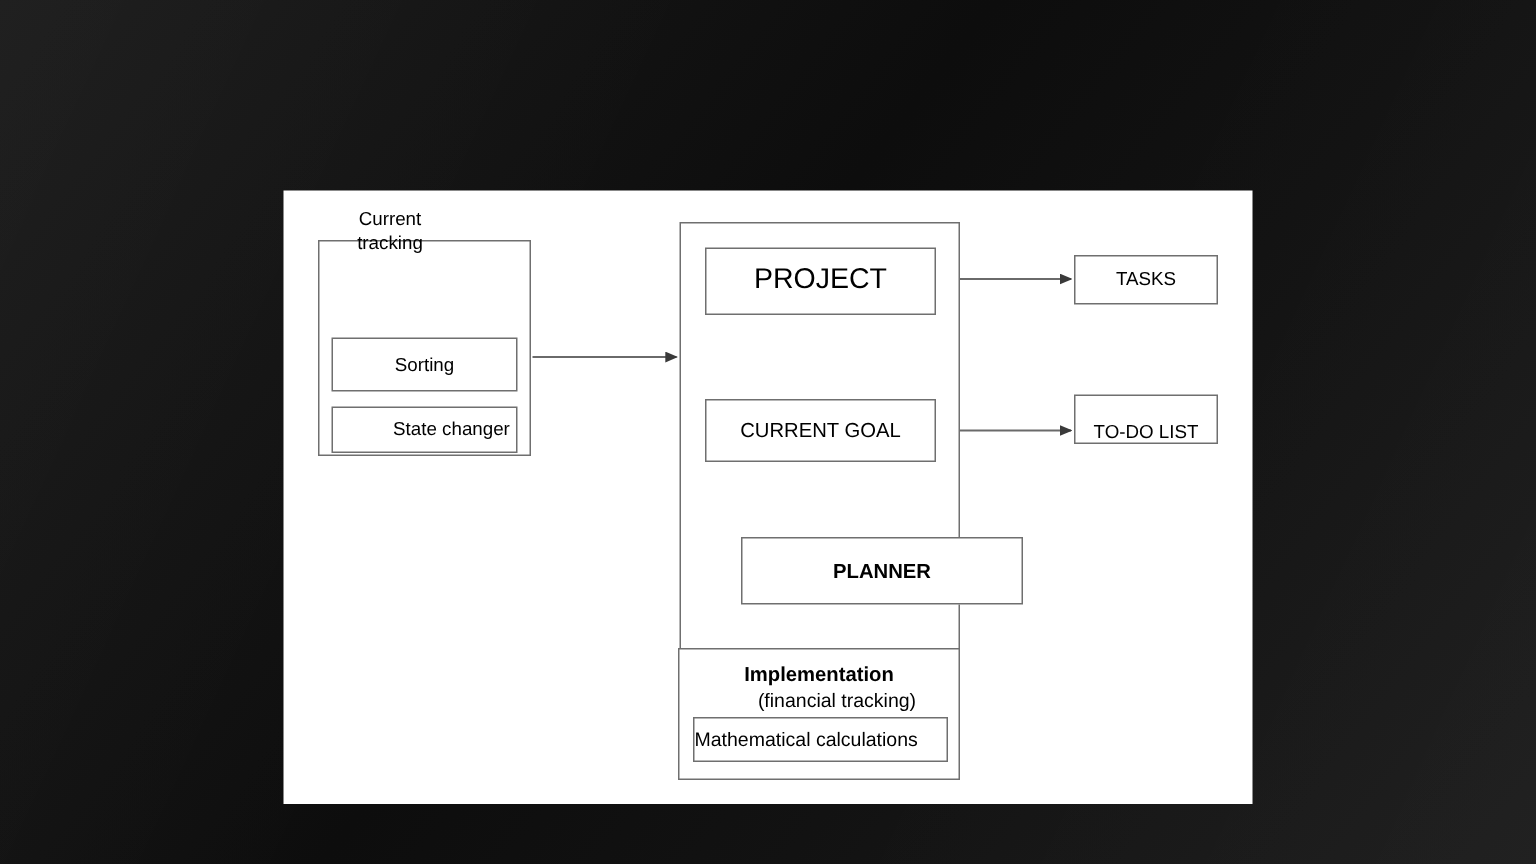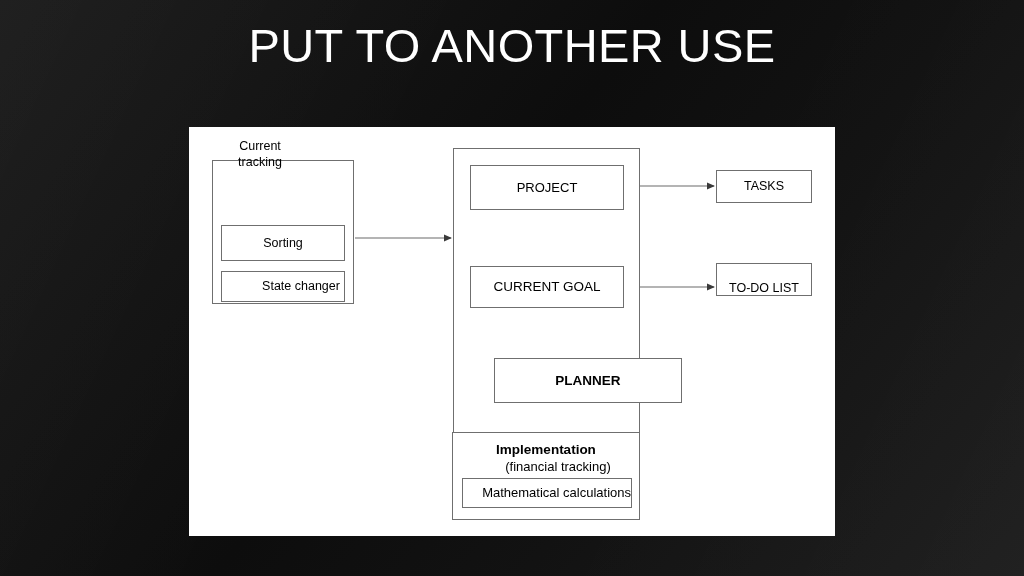--- a/index.html
+++ b/index.html
@@ -79,53 +79,52 @@
   #label-current-methods {
     position: absolute; left: 0; top: 12px; width: 142px;
     text-align: center; font-size: 12.5px; font-weight: normal; color: #000;
     line-height: 1.25;
   }
   #node-sorting       { left: 32px; top: 98px;  width: 124px; height: 36px; font-size: 12.5px; }
   #node-state-changer { left: 32px; top: 144px; width: 124px; height: 31px; font-size: 12.5px; padding-left: 36px; }
 
   
   #group-core { left: 264px; top: 21px; width: 187px; height: 305px; }
-  #node-project      { left: 281px; top: 38px;  width: 154px; height: 45px; font-size: 13px; }
+  #node-project      { left: 281px; top: 38px;  width: 154px; height: 45px; font-size: 19px; }
   #node-current-goal { left: 281px; top: 139px; width: 154px; height: 42px; font-size: 13.5px; }
 
   
   #node-tasks      { left: 527px; top: 43px;  width: 96px; height: 33px; font-size: 12.5px; }
   #node-todo-list  { left: 527px; top: 136px; width: 96px; height: 33px; font-size: 12.5px; justify-content: flex-end; }
 
   
   #node-planner { left: 263px; top: 231px; width: 188px; height: 45px; font-size: 13.5px; font-weight: bold; margin-left: 42px; }
   #node-implementation {
     left: 263px; top: 305px; width: 188px; height: 88px;
     justify-content: flex-start; padding-top: 9px;
   }
   #impl-title { font-size: 13.5px; font-weight: bold; }
   #impl-sub   { font-size: 13px; font-weight: 400; margin-top: 1px; margin-left: 24px; }
   #node-math {
     position: absolute; left: 9px; top: 45px; width: 170px; height: 30px;
     box-sizing: border-box; border: 1px solid #6f6f6f; background: #ffffff;
-    display: flex; align-items: center; justify-content: flex-end;
+    display: flex; align-items: center; justify-content: flex-start;
     font-size: 13px; color: #000;
   }
 
   #connector-layer {
     position: absolute; left: 0; top: 0; width: 646px; height: 409px;
     pointer-events: none;
   }
 </style>
 </head>
 <body>
 
 <div id="slide">
 
-  <div id="slide-title">PUT TO ANOTHER USE</div>
 
   <div id="diagram-canvas">
 
     <svg id="connector-layer" viewBox="0 0 646 409" width="646" height="409" xmlns="http://www.w3.org/2000/svg">
       <defs>
         <marker id="arrowhead" markerWidth="7" markerHeight="7" refX="6.2" refY="3" orient="auto">
           <path d="M0,0 L7,3 L0,6 z" fill="#3a3a3a"></path>
         </marker>
         <marker id="arrowhead-dash" markerWidth="7" markerHeight="7" refX="6" refY="3" orient="auto">
           <path d="M0,0 L7,3 L0,6 z" fill="#2a2a2a"></path>

